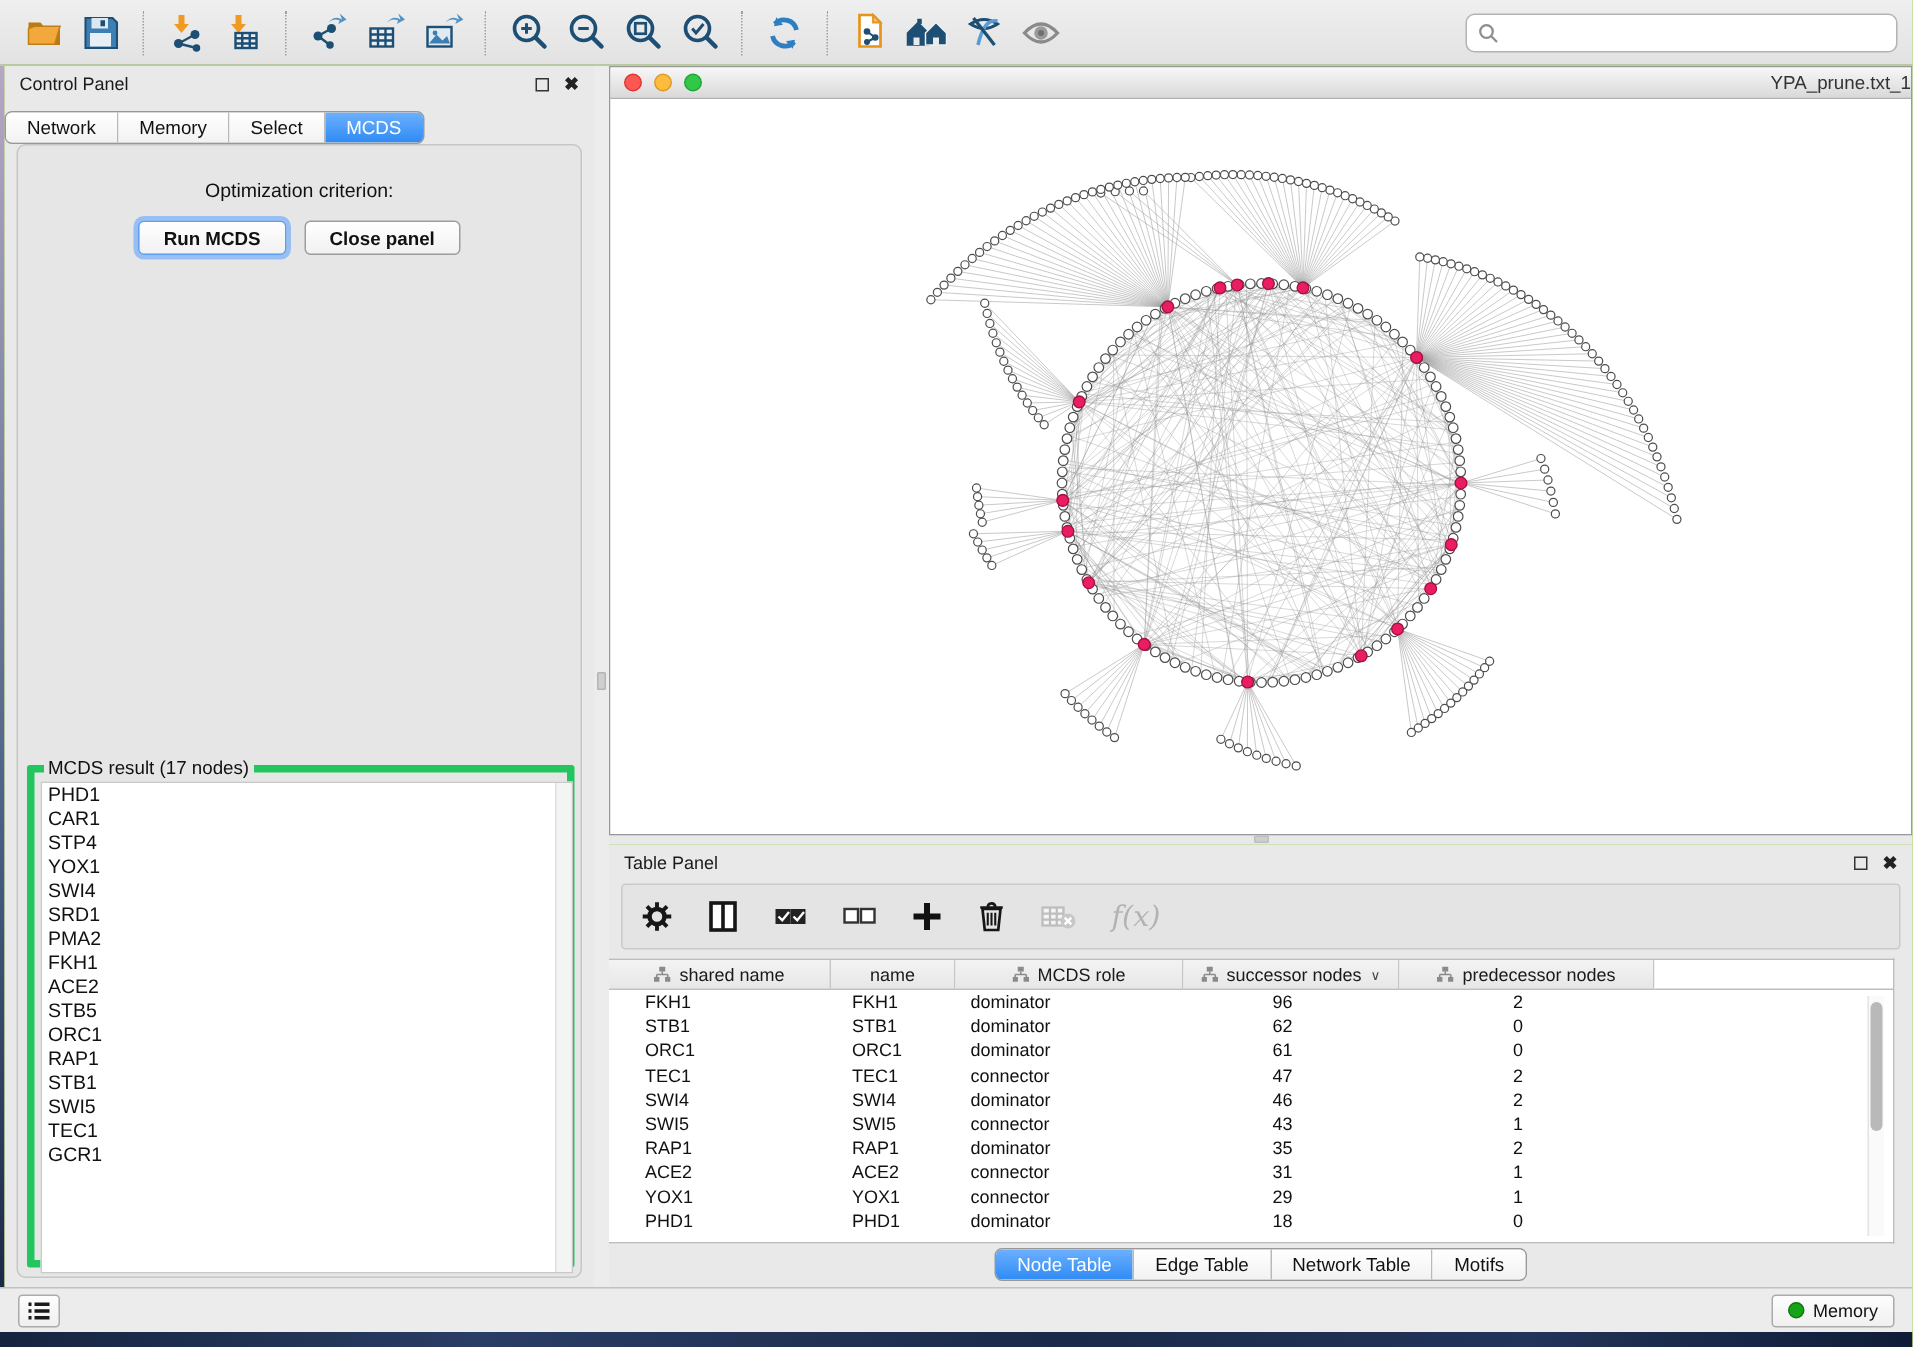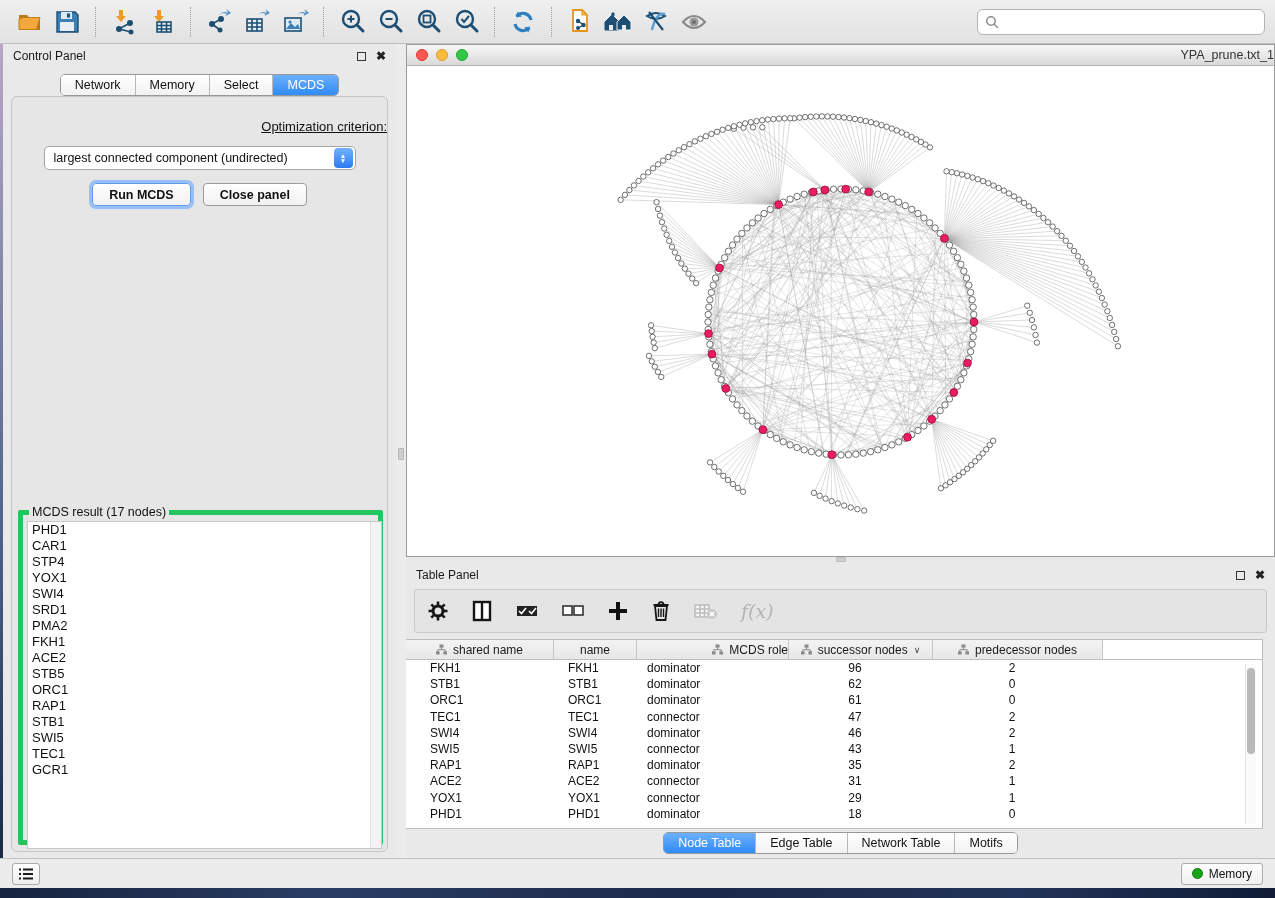--- a/index.html
+++ b/index.html
@@ -22,29 +22,29 @@
     background:linear-gradient(180deg,#b7a6c6 0%,#8f8fae 22%,#4b5f86 60%,#16243f 100%); }
   #wallpaper-bottom { left:0; top:888px; width:1275px; height:10px;
     background:linear-gradient(90deg,#16243f,#2a3d63 25%,#1b2a4a 55%,#223459 80%,#101c36); }
 
   
   #control-panel { left:3px; top:44px; width:393px; height:814px; background:#e9e9e9; }
   .panel-titlebar { height:24px; display:flex; align-items:center; padding:0 10px; font-size:12px; color:#1a1a1a; }
   .panel-titlebar .win-icons { margin-left:auto; display:flex; gap:10px; align-items:center; }
   .float-glyph { width:9px; height:9px; border:1.5px solid #333; display:inline-block; }
   .close-glyph { font-size:12px; font-weight:bold; color:#222; line-height:9px; }
-  #cp-tabs { position:absolute; left:0; top:30px; width:100%; display:flex; justify-content:center; }
+  #cp-tabs { position:absolute; left:0; top:30px; width:100%; display:flex; justify-content:flex-start; }
   .tabset { display:flex; border:1px solid #989898; border-radius:5px; overflow:hidden; background:#fff; }
   .tab-item { padding:3px 14px; font-size:12.5px; color:#111; background:linear-gradient(#ffffff,#f2f2f2);
     border-right:1px solid #b9b9b9; }
   .tab-item:last-child { border-right:none; }
   .tab-item.active { background:linear-gradient(#6cb0fe,#2f8bf5); color:#fff; }
   #cp-content { position:absolute; left:8px; top:52px; width:377px; height:756px;
     background:#e6e6e6; border:1px solid #c6c6c6; border-radius:6px; }
-  #opt-label { margin-top:22px; text-align:right; font-size:13px; color:#111;text-decoration:underline; }
+  #opt-label { margin-top:22px; text-align:center; font-size:13px; color:#111; }
   #opt-select { margin:12px auto 0 auto; width:312px; height:24px; background:#fff; border:1px solid #a6a6a6;
     border-radius:5px; display:flex; align-items:center; padding-left:9px; font-size:12.5px; color:#111; }
   #opt-select .stepper { margin-left:auto; margin-right:2px; width:19px; height:20px; border-radius:4px;
     background:linear-gradient(#71b2fc,#2c7cf0); display:flex; flex-direction:column; align-items:center;
     justify-content:center; color:#fff; font-size:6.5px; line-height:5px; }
   #cp-buttons { margin-top:13px; display:flex; justify-content:center; gap:12px; }
   .cp-btn { height:23px; padding:0 16px; font-size:12.5px; color:#111; background:linear-gradient(#ffffff,#f1f1f1);
     border:1px solid #9d9d9d; border-radius:4px; display:flex; align-items:center;font-weight:bold; }
   .cp-btn.focused { box-shadow:0 0 0 3px rgba(110,170,250,.65); border-color:#5f9df0; }
   #mcds-fieldset { position:absolute; left:6px; top:408px; width:365px; height:340px;
@@ -270,27 +270,20 @@
     <div id="cp-tabs">
         <div class="tabset" id="cp-tabset">
           <div class="tab-item">Network</div>
           <div class="tab-item">Memory</div>
           <div class="tab-item">Select</div>
           <div class="tab-item active">MCDS</div>
         </div>
       </div>
     <div id="cp-content">
       <div id="opt-label">Optimization criterion:</div>
-      <div id="opt-select">
-        <span>largest connected component (undirected)</span>
-        <span class="stepper">
-            <span>▲</span>
-            <span>▼</span>
-          </span>
-      </div>
       <div id="cp-buttons">
         <div class="cp-btn focused">Run MCDS</div>
         <div class="cp-btn">Close panel</div>
       </div>
       <fieldset id="mcds-fieldset">
         <legend>MCDS result (17 nodes)</legend>
         <div id="mcds-list">
           <div class="scrolltrack"></div>
         <div class="mcds-item">PHD1</div>
             <div class="mcds-item">CAR1</div>
@@ -1161,21 +1154,21 @@
               <rect x="3.5" y="0.5" width="4" height="3.2" fill="#8a8a8a"></rect>
               <path d="M5.5 3.7 v2 M1.8 5.7 h7.4 M1.8 5.7 v1.6 M9.2 5.7 v1.6" stroke="#8a8a8a" fill="none"></path>
               <rect x="0" y="7.3" width="3.6" height="3.2" fill="#8a8a8a"></rect>
               <rect x="7.4" y="7.3" width="3.6" height="3.2" fill="#8a8a8a"></rect>
             </svg>
             <span>shared name</span>
           </div>
           <div class="hdr-cell" style="width: 83px;">
             <span>name</span>
           </div>
-          <div class="hdr-cell" style="width: 152px; justify-content: flex-end;">
+          <div class="hdr-cell" style="width: 152px;">
             <svg width="11" height="11" viewBox="0 0 11 11">
               <rect x="3.5" y="0.5" width="4" height="3.2" fill="#8a8a8a"></rect>
               <path d="M5.5 3.7 v2 M1.8 5.7 h7.4 M1.8 5.7 v1.6 M9.2 5.7 v1.6" stroke="#8a8a8a" fill="none"></path>
               <rect x="0" y="7.3" width="3.6" height="3.2" fill="#8a8a8a"></rect>
               <rect x="7.4" y="7.3" width="3.6" height="3.2" fill="#8a8a8a"></rect>
             </svg>
             <span>MCDS role</span>
           </div>
           <div class="hdr-cell" style="width: 144px;">
             <svg width="11" height="11" viewBox="0 0 11 11">

